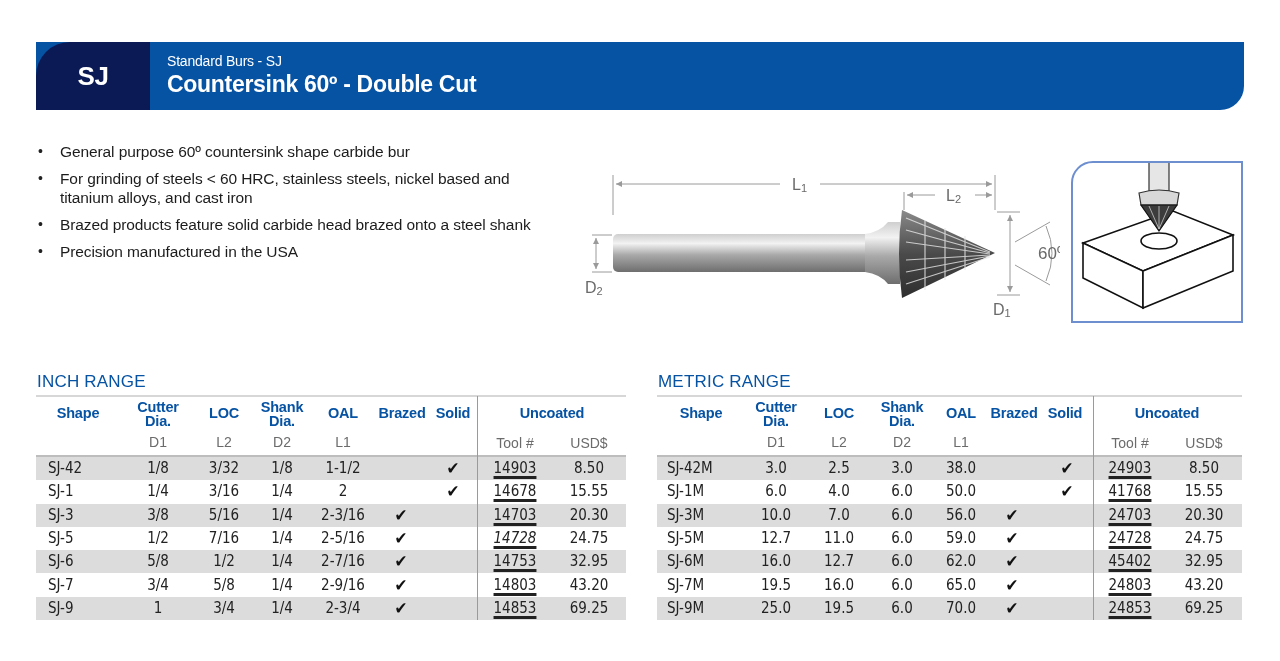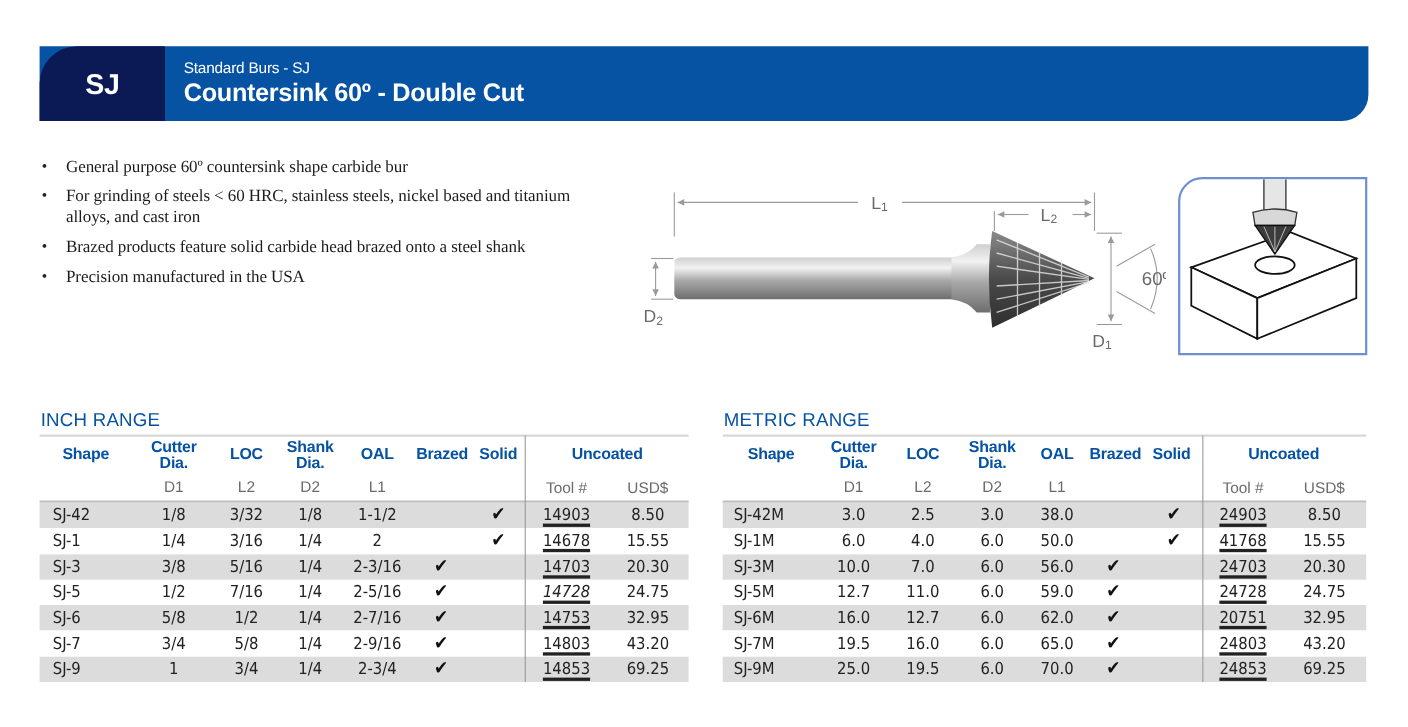--- a/index.html
+++ b/index.html
@@ -7,21 +7,21 @@
   body { font-family: "Liberation Sans", "DejaVu Sans", sans-serif; color: #1a1a1a; position: relative; }
 
   
   .banner { position: absolute; left: 36px; top: 42px; width: 1208px; height: 68px; background: #0652a3; border-radius: 0 0 24px 0; }
   .badge { position: absolute; left: 36px; top: 42px; width: 114px; height: 68px; background: #0b1a55; border-radius: 34px 0 0 0; }
   .badge-text { position: absolute; left: 0; top: 0; width: 114px; height: 68px; line-height: 68px; text-align: center; color: #fff; font-weight: bold; font-size: 26px; letter-spacing: -0.5px; }
   .banner-sub { position: absolute; left: 167px; top: 53px; color: #fff; font-size: 14px; letter-spacing: -0.2px; }
   .banner-title { position: absolute; left: 167px; top: 71px; color: #fff; font-size: 23px; font-weight: bold; letter-spacing: -0.3px; }
 
   
-  .bullets { position: absolute; left: 38px; top: 142px; width: 560px; list-style: none; font-family: Liberation Serif, serif; }
+  .bullets { position: absolute; left: 38px; top: 142px; width: 560px; list-style: none; }
   .bullets li { position: relative; padding-left: 22px; font-size: 15.5px; line-height: 19px; margin-bottom: 8px; color: #1c1c1c; letter-spacing: -0.1px; }
   .bullets li::before { content: "\2022"; position: absolute; left: 0; top: 0; font-size: 14px; color: #222; }
 
   
   .diagram { position: absolute; left: 580px; top: 160px; width: 480px; height: 170px; }
   .usage { position: absolute; left: 1071px; top: 161px; width: 172px; height: 162px; border: 2px solid #6d8fcf; border-radius: 22px 0 0 0; background: #fff; overflow: hidden; }
 
   
   .range-title { position: absolute; color: #0652a3; font-size: 17px; letter-spacing: 0.2px; }
   .hdr { position: absolute; color: #0652a3; font-weight: bold; font-size: 14.5px; line-height: 14px; text-align: center; letter-spacing: -0.2px; }
@@ -308,21 +308,21 @@
         <div class="cell" style="left: 517px; width: 60px;">24.75</div>
       </div>
       <div class="row shade" style="left: 657px; width: 585px; top: 550.2px;">
         <div class="cell shape" style="left: 10px; width: 70px;">SJ-6M</div>
         <div class="cell" style="left: 89px; width: 60px;">16.0</div>
         <div class="cell" style="left: 158px; width: 48px;">12.7</div>
         <div class="cell" style="left: 215px; width: 60px;">6.0</div>
         <div class="cell" style="left: 283px; width: 42px;">62.0</div>
         <div class="cell check" style="left: 340px; width: 30px;">✔</div>
         <div class="cell check" style="left: 395px; width: 30px;"></div>
-        <div class="cell tool" style="left: 443px; width: 60px;">20751</div>
+        <div class="cell tool" style="left: 443px; width: 60px;">45402</div>
         <div class="cell" style="left: 517px; width: 60px;">32.95</div>
       </div>
       <div class="row" style="left: 657px; width: 585px; top: 573.5px;">
         <div class="cell shape" style="left: 10px; width: 70px;">SJ-7M</div>
         <div class="cell" style="left: 89px; width: 60px;">19.5</div>
         <div class="cell" style="left: 158px; width: 48px;">16.0</div>
         <div class="cell" style="left: 215px; width: 60px;">6.0</div>
         <div class="cell" style="left: 283px; width: 42px;">65.0</div>
         <div class="cell check" style="left: 340px; width: 30px;">✔</div>
         <div class="cell check" style="left: 395px; width: 30px;"></div>

